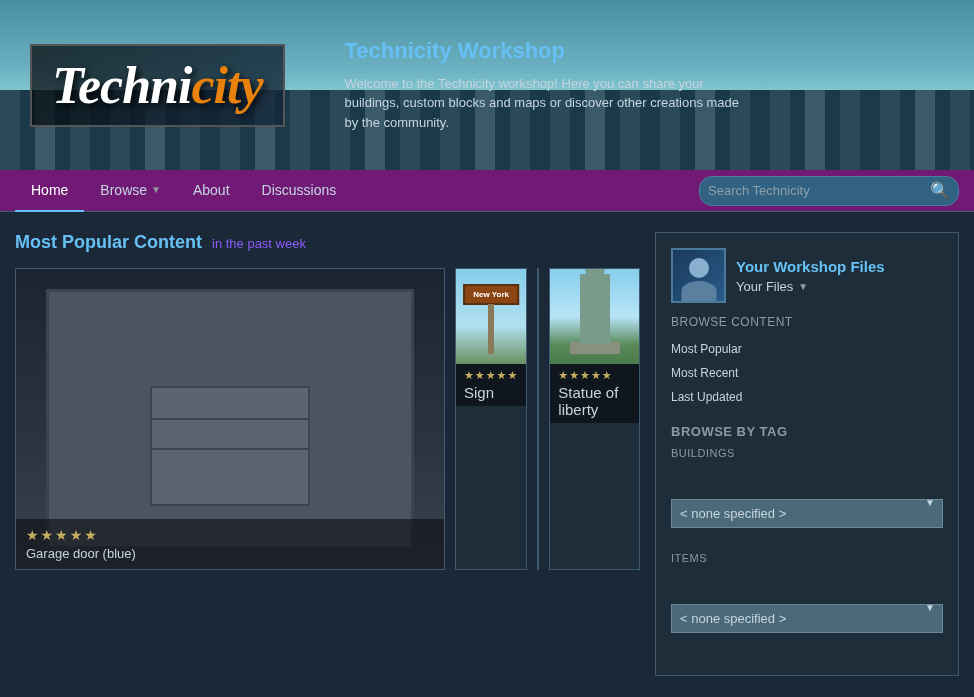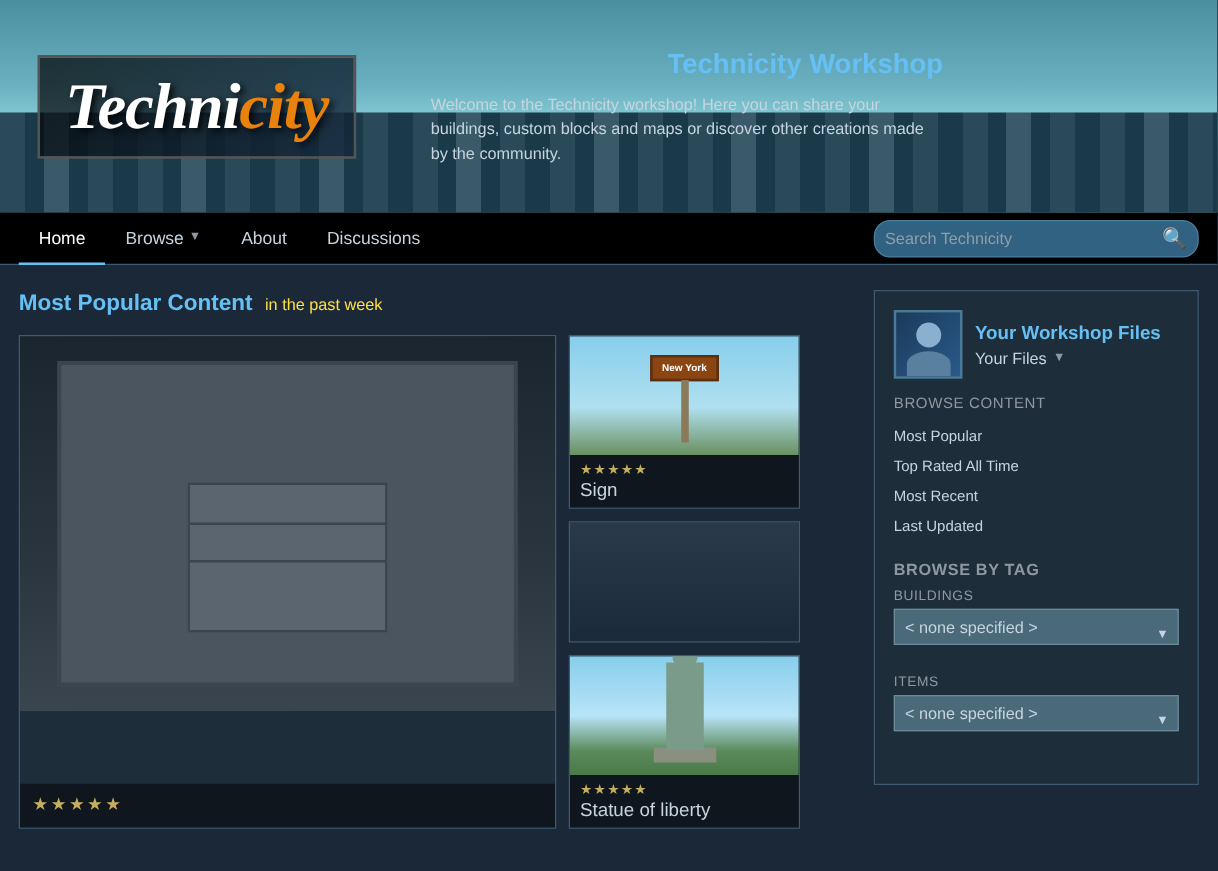--- a/index.html
+++ b/index.html
@@ -75,32 +75,31 @@
       position: relative;
       z-index: 2;
       padding: 20px 30px;
       flex: 1;
     }
     .workshop-title {
       font-size: 22px;
       color: #66c0f4;
       font-weight: bold;
       margin-bottom: 10px;
-      text-align: center;
     }
     .workshop-desc {
       font-size: 13px;
       color: #c6d4df;
       line-height: 1.5;
       max-width: 400px;
     }
 
     
     .navbar {
-      background: #000000;
+      background: #701a75;
       border-bottom: 1px solid #3d5a70;
       display: flex;
       align-items: center;
       padding: 0 15px;
       height: 42px;
     }
     .nav-item {
       padding: 10px 16px;
       font-size: 14px;
       color: #c6d4df;
@@ -167,21 +166,21 @@
       gap: 10px;
       margin-bottom: 15px;
     }
     .section-title {
       font-size: 18px;
       color: #66c0f4;
       font-weight: bold;
     }
     .section-subtitle {
       font-size: 13px;
-      color: #fde047;
+      color: #8b5cf6;
     }
 
     .items-grid {
       display: flex;
       gap: 10px;
     }
     .item-large {
       width: 430px;
       background: #1e2d3a;
       border: 1px solid #3d5a70;
@@ -251,21 +250,21 @@
       letter-spacing: 2px;
       margin-bottom: 3px;
     }
     .item-name {
       font-size: 13px;
       color: #c6d4df;
     }
 
     .items-col {
       display: flex;
-      flex-direction: column;
+      flex-direction: row;
       gap: 10px;
       width: 185px;
       flex-shrink: 0;
     }
     .item-small {
       background: #1e2d3a;
       border: 1px solid #3d5a70;
       cursor: pointer;
       position: relative;
     }
@@ -355,21 +354,21 @@
       letter-spacing: 1px;
       margin-bottom: 2px;
     }
     .item-name-small {
       font-size: 15px;
       color: #c6d4df;
     }
 
     
     .sidebar {
-      width: 260px;
+      width: 304px;
       flex-shrink: 0;
     }
     .workshop-card {
       background: #1e2d3a;
       border: 1px solid #3d5a70;
       padding: 15px;
       margin-bottom: 15px;
     }
     .workshop-card-header {
       display: flex;
@@ -466,20 +465,21 @@
       width: 100%;
       background: #4a6a7a;
       border: 1px solid #6a8a9a;
       color: #c6d4df;
       padding: 6px 8px;
       font-size: 13px;
       appearance: none;
       cursor: pointer;
       outline: none;
       margin-bottom: 12px;
+      margin-top: 36px;
     }
     .select-wrapper {
       position: relative;
       margin-bottom: 12px;
     }
     .select-wrapper::after {
       content: '▼';
       position: absolute;
       right: 8px;
       top: 50%;
@@ -541,20 +541,21 @@
       <div class="item-large">
         <div class="item-thumb-large">
           <div class="garage-scene">
             <div class="garage-wall">
               <div class="garage-door"></div>
             </div>
           </div>
         </div>
         <div class="item-info">
           <div class="item-stars">★★★★★</div>
+          <div class="item-name">Garage door (blue)</div>
         </div>
       </div>
 
       <div class="items-col">
 
         <div class="item-small">
           <div class="item-thumb-small">
             <div class="sign-scene">
               <div class="sign-board">New York</div>
               <div class="sign-post"></div>
@@ -597,21 +598,20 @@
           <div class="your-files-btn">
             <span>Your Files</span>
             <span class="arrow">▼</span>
           </div>
         </div>
       </div>
 
       <div class="sidebar-section">
         <div class="sidebar-section-label">Browse Content</div>
         <a class="sidebar-link">Most Popular</a>
-        <a class="sidebar-link">Top Rated All Time</a>
         <a class="sidebar-link">Most Recent</a>
         <a class="sidebar-link">Last Updated</a>
       </div>
 
       <div class="sidebar-section">
         <div class="tag-section-title">Browse By Tag</div>
         <div class="tag-label">BUILDINGS</div>
         <div class="select-wrapper">
           <select class="tag-select">
             <option>&lt; none specified &gt;</option>

